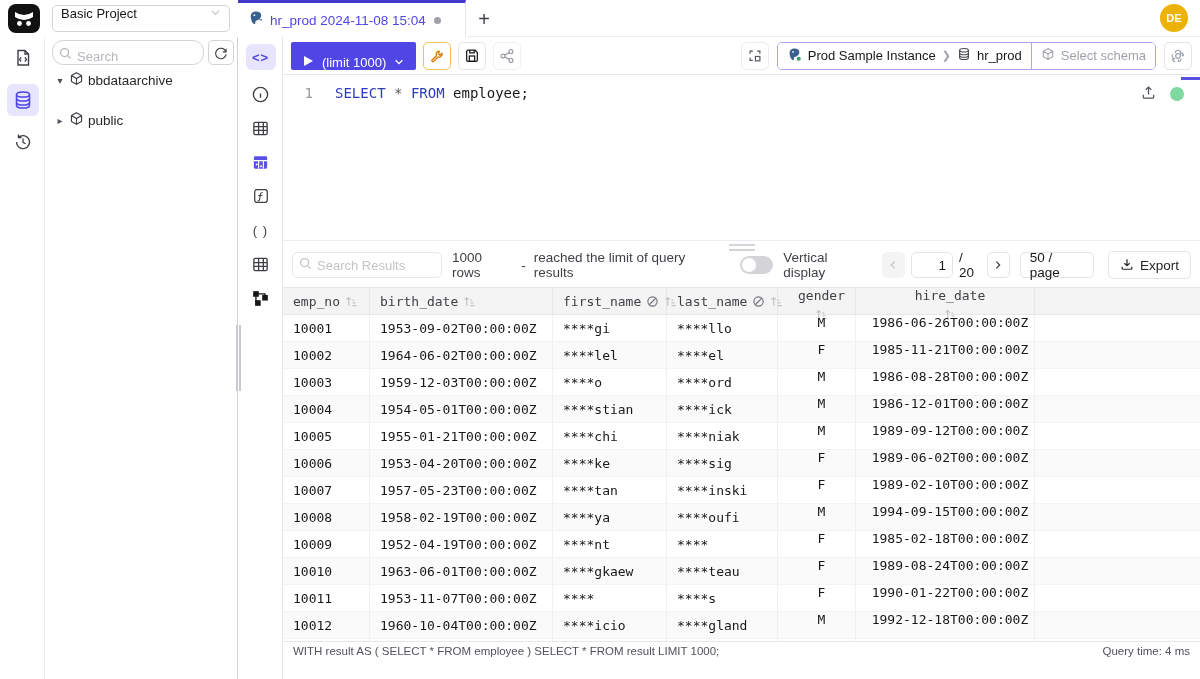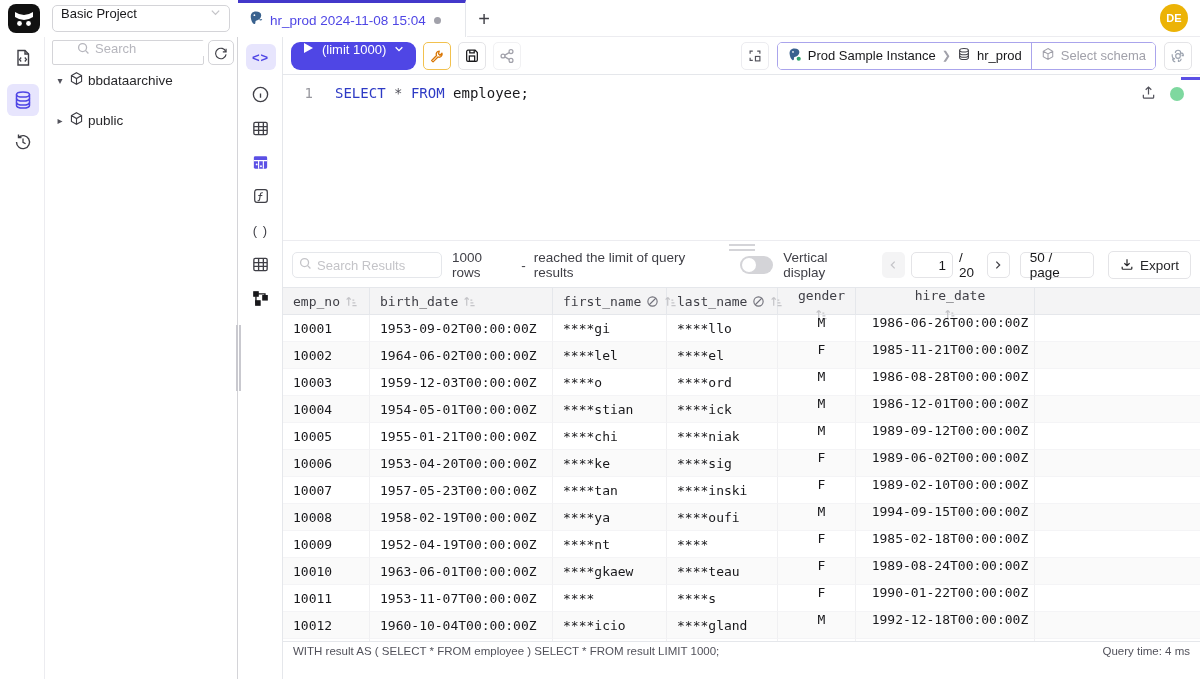--- a/index.html
+++ b/index.html
@@ -42,21 +42,21 @@
   
   .rail { position:absolute; left:0; top:37px; width:45px; height:642px; background:#fff; border-right:1px solid #ececf0; }
   .rail-btn { width:45px; height:42px; display:flex; align-items:center; justify-content:center; background:none; border:none; cursor:pointer; }
   .rail-btn .pad { width:32px; height:32px; border-radius:6px; display:flex; align-items:center; justify-content:center; }
   .rail-btn.active .pad { background:#e7e5fd; }
 
   
   .treepanel { position:absolute; left:45px; top:37px; width:193px; height:642px; background:#fff; border-right:1px solid #d4d4d8; }
   .tree-search {
     position:absolute; left:7px; top:3px; width:152px; height:25px;
-    border:1px solid #d4d4d8; border-radius:2px; display:flex; align-items:flex-start; padding:0 24px; gap:5px;
+    border:1px solid #d4d4d8; border-radius:11px; display:flex; align-items:flex-end; padding:0 6px; gap:5px;
   }
   .tree-search input { border:none; outline:none; width:110px; font-size:13px; color:#18181b; font-family:"Liberation Sans",sans-serif; }
   .tree-search input::placeholder { color:#b6b6bd; }
   .tree-refresh { position:absolute; left:163px; top:3px; width:26px; height:25px; border:1px solid #d4d4d8; border-radius:5px; background:#fff; display:flex; align-items:center; justify-content:center; cursor:pointer; }
   .tree { position:absolute; left:0; top:33px; width:100%; }
   .tree-item { display:flex; align-items:center; height:20px; padding-left:10px; gap:4px; font-size:13.5px; color:#27272a; cursor:pointer; }
   .tree-item .caret { width:10px; font-size:10px; color:#52525b; text-align:center; }
   .tree-item.muted { color:#a1a1aa; padding-left:24px; }
 
   
@@ -66,22 +66,22 @@
   .strip-btn .pad { width:30px; height:26px; border-radius:6px; display:flex; align-items:center; justify-content:center; }
   .strip-btn.active .pad { background:#e7e5fd; color:#4f46e5; font-weight:bold; }
   .code-glyph { font-size:13px; letter-spacing:1px; }
   .v-drag { position:absolute; left:236px; top:325px; height:66px; width:5px; border-left:2px solid #c9c9cf; border-right:2px solid #c9c9cf; }
 
   
   .main { position:absolute; left:283px; top:37px; width:917px; height:642px; background:#fff; }
 
   .toolbar { position:absolute; left:0; top:0; width:100%; height:38px; border-bottom:1px solid #e5e7eb; display:flex; align-items:center; padding:0 8px; gap:7px; }
   .run-btn {
-    height:28px; padding:0 12px; background:#4f46e5; color:#fff; border:none; border-radius:9px;
-    display:flex; align-items:flex-start; gap:8px; font-size:13px; cursor:pointer;
+    height:28px; padding:0 12px; background:#4f46e5; color:#fff; border:none; border-radius:2px;
+    display:flex; align-items:flex-end; gap:8px; font-size:13px; cursor:pointer;
   }
   .sq-btn { width:28px; height:28px; border-radius:5px; background:#fff; display:flex; align-items:center; justify-content:center; cursor:pointer; }
   .wand-btn { border:1px solid #f2c14e; }
   .save-btn { border:1px solid #e4e4e7; color:#18181b; }
   .share-btn { border:1px solid #f1f1f3; color:#a1a1aa; }
   .toolbar-right { margin-left:auto; display:flex; align-items:center; gap:8px; }
   .format-btn { border:1px solid #ececf0; color:#52525b; }
   .conn-pill { height:28px; display:flex; align-items:center; border:1px solid #aaa4ec; border-radius:5px; overflow:hidden; }
   .conn-seg { height:100%; display:flex; align-items:center; gap:6px; padding:0 9px; font-size:13px; color:#18181b; cursor:pointer; background:#fff; }
   .conn-seg.schema { border-left:1px solid #aaa4ec; color:#a1a1aa; }

